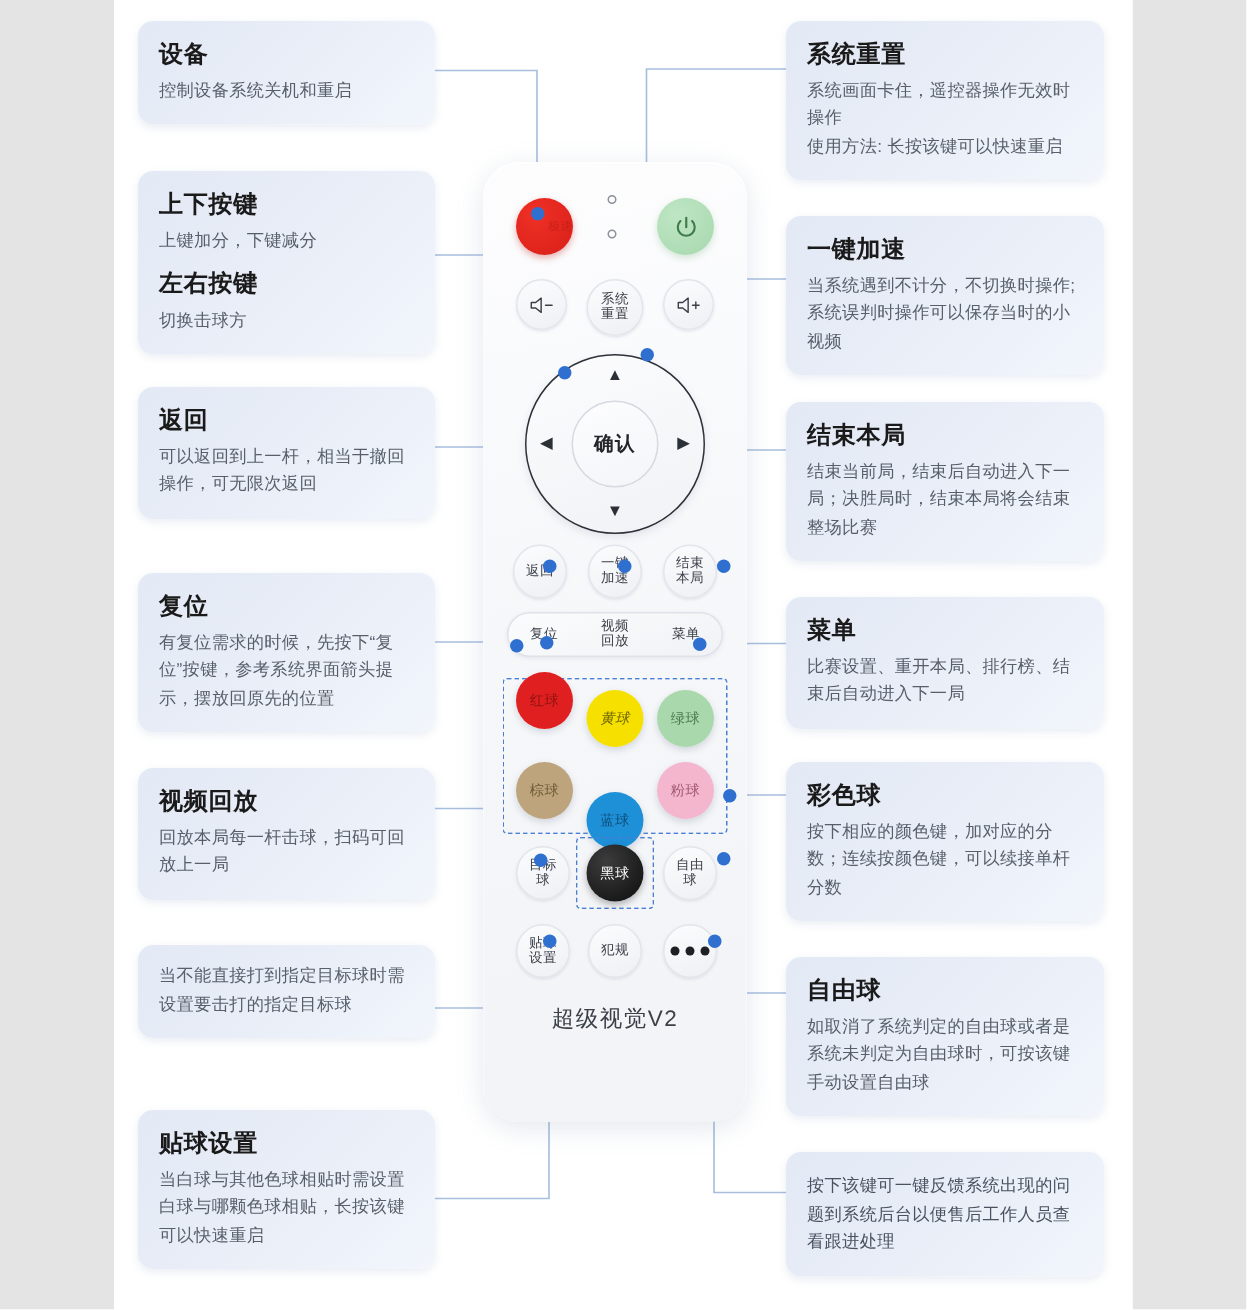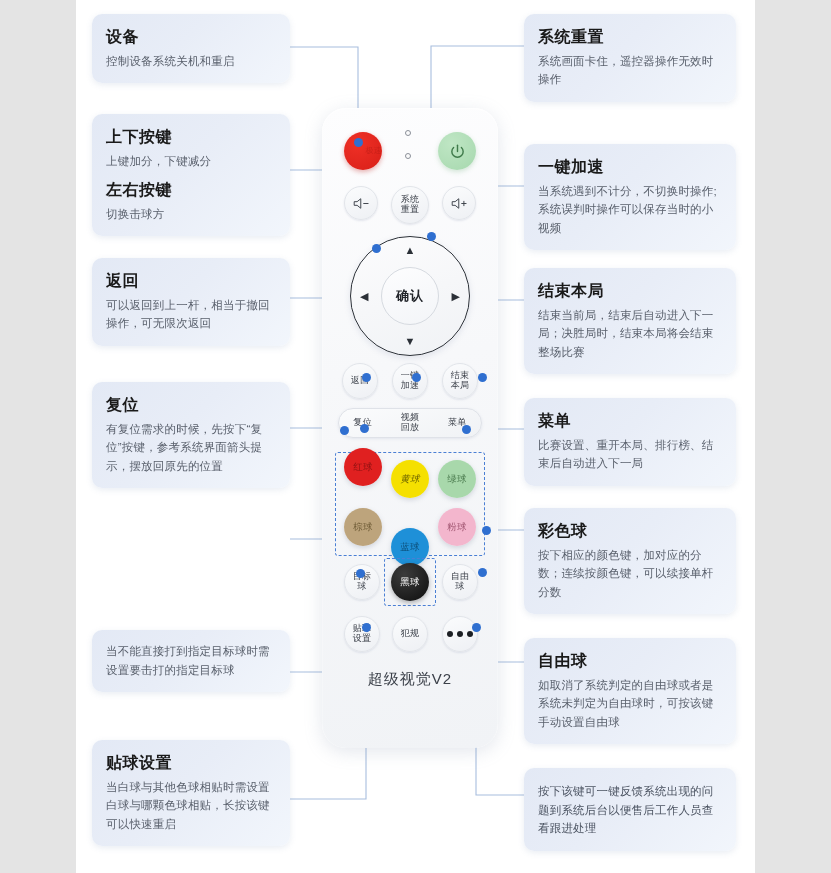--- a/index.html
+++ b/index.html
@@ -244,33 +244,38 @@
   <div class="card" style="left:16px; top:258px; width:198px;">
     <div class="title">返回</div>
     <div class="desc">可以返回到上一杆，相当于撤回操作，可无限次返回</div>
   </div>
 
   <div class="card" style="left:16px; top:382px; width:198px;">
     <div class="title">复位</div>
     <div class="desc">有复位需求的时候，先按下“复位”按键，参考系统界面箭头提示，摆放回原先的位置</div>
   </div>
 
+  <div class="card" style="left:16px; top:512px; width:198px;">
+    <div class="title">视频回放</div>
+    <div class="desc">回放本局每一杆击球，扫码可回放上一局</div>
+  </div>
 
   <div class="card" style="left:16px; top:630px; width:198px;">
     <div class="desc">当不能直接打到指定目标球时需设置要击打的指定目标球</div>
   </div>
 
   <div class="card" style="left:16px; top:740px; width:198px;">
     <div class="title">贴球设置</div>
     <div class="desc">当白球与其他色球相贴时需设置白球与哪颗色球相贴，长按该键可以快速重启</div>
   </div>
 
   <div class="card" style="left:448px; top:14px; width:212px;">
     <div class="title">系统重置</div>
     <div class="desc">系统画面卡住，遥控器操作无效时操作</div>
+    <div class="desc">使用方法: 长按该键可以快速重启</div>
   </div>
 
   <div class="card" style="left:448px; top:144px; width:212px;">
     <div class="title">一键加速</div>
     <div class="desc">当系统遇到不计分，不切换时操作;系统误判时操作可以保存当时的小视频</div>
   </div>
 
   <div class="card" style="left:448px; top:268px; width:212px;">
     <div class="title">结束本局</div>
     <div class="desc">结束当前局，结束后自动进入下一局；决胜局时，结束本局将会结束整场比赛</div>

